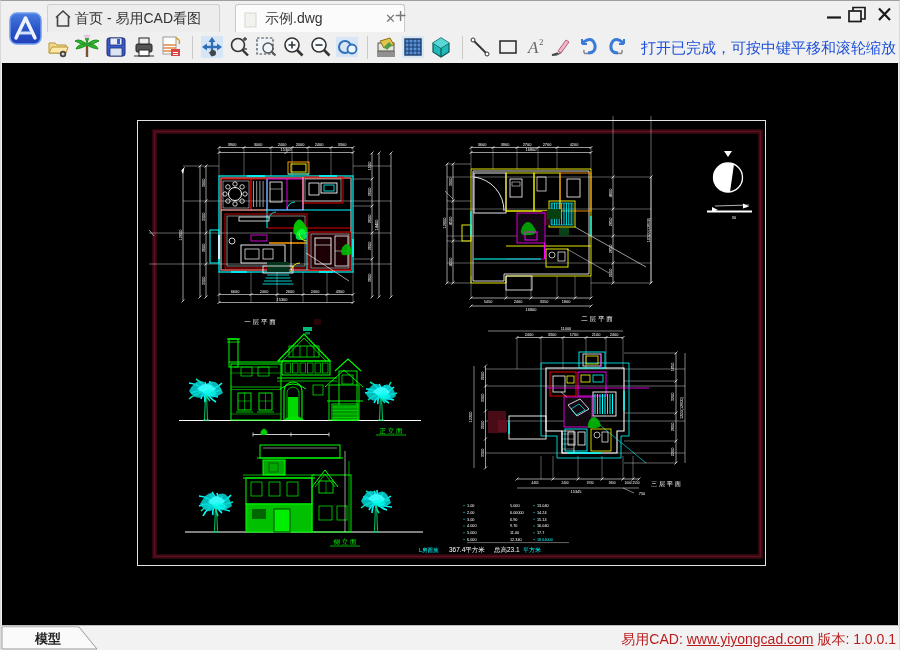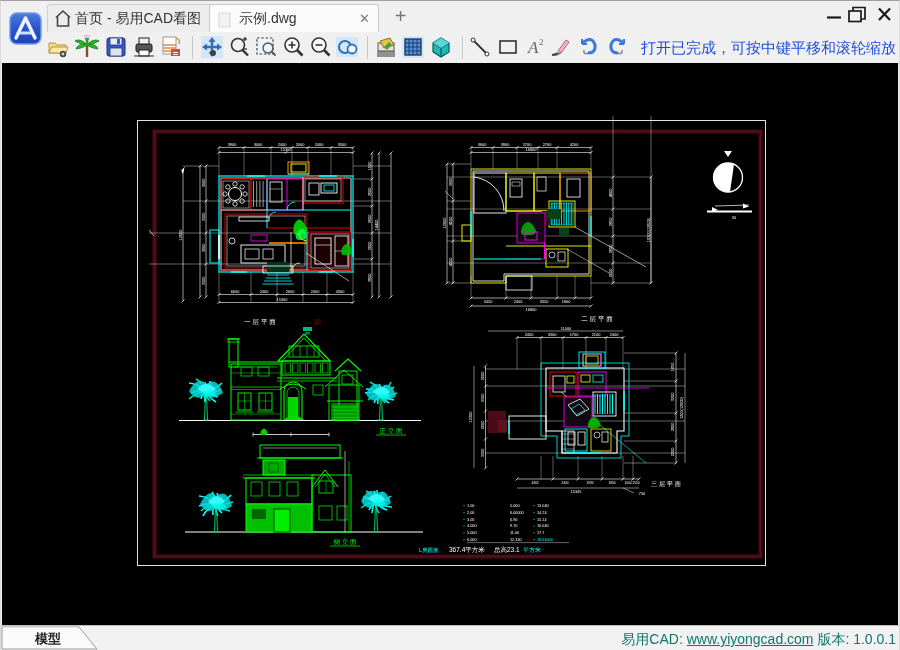--- a/index.html
+++ b/index.html
@@ -4,37 +4,37 @@
 <style>
 html,body{margin:0;padding:0;width:900px;height:650px;overflow:hidden;background:#f0f0f0;
 font-family:"Liberation Sans",sans-serif;}
 #win{position:relative;width:898px;height:648px;border:1px solid #dadada;border-top:1px solid #9f9f9f;background:#f0f0f0;}
 .abs{position:absolute;}
 
 #tabbar{position:absolute;left:0;top:0;width:898px;height:31px;background:#f0f0f0;}
 #tab1{position:absolute;left:46px;top:3px;width:171px;height:28px;background:#ededed;
 border:1px solid #cfcfcf;border-bottom:none;border-radius:3px 3px 0 0;}
 #tab1 .txt{position:absolute;left:27px;top:5px;font-size:14px;color:#333;}
-#tab2{position:absolute;left:208px;top:3px;width:168px;height:28px;background:#fbfbfb;
+#tab2{position:absolute;left:234px;top:3px;width:168px;height:28px;background:#fbfbfb;
 border:1px solid #c8c8c8;border-bottom:none;border-radius:3px 3px 0 0;}
 #tab2 .txt{position:absolute;left:29px;top:5px;font-size:14px;color:#333;}
 #tab2 .close{position:absolute;right:8px;top:6px;font-size:13px;color:#777;}
 #plus{position:absolute;left:391px;top:5px;width:17px;height:22px;color:#777;font-size:20px;line-height:20px;text-align:center;}
 
 #winbtns{position:absolute;right:0px;top:0px;height:22px;}
 
 #toolbar{position:absolute;left:0;top:31px;width:898px;height:31px;background:#f0f0f0;border-bottom:1px solid #d5d5d5;}
 .vsep{position:absolute;top:4px;width:1px;height:23px;background:#c9c9c9;}
 #statustext{position:absolute;left:640px;top:7px;font-size:15px;color:#1d4ed8;white-space:nowrap;}
 
 #canvas{position:absolute;left:1px;top:62px;width:896px;height:562px;background:#000;}
 
 #statusbar{position:absolute;left:0;top:624px;width:898px;height:24px;background:#f2f2f2;border-top:1px solid #bdbdbd;}
 #modeltxt{position:absolute;left:34px;top:4px;font-size:13px;color:#222;font-weight:bold;}
-#verinfo{position:absolute;right:3px;top:5px;font-size:14px;color:#0f766e;margin-left:9px;}
+#verinfo{position:absolute;right:3px;top:5px;font-size:14px;color:#b91c1c;margin-left:9px;}
 </style>
 </head>
 <body>
 
 <div id="win">
 
  <div id="tabbar">
 
   <svg class="abs" style="left:8px;top:11px;z-index:10" width="33" height="33" viewBox="0 0 33 33">
    <defs>

